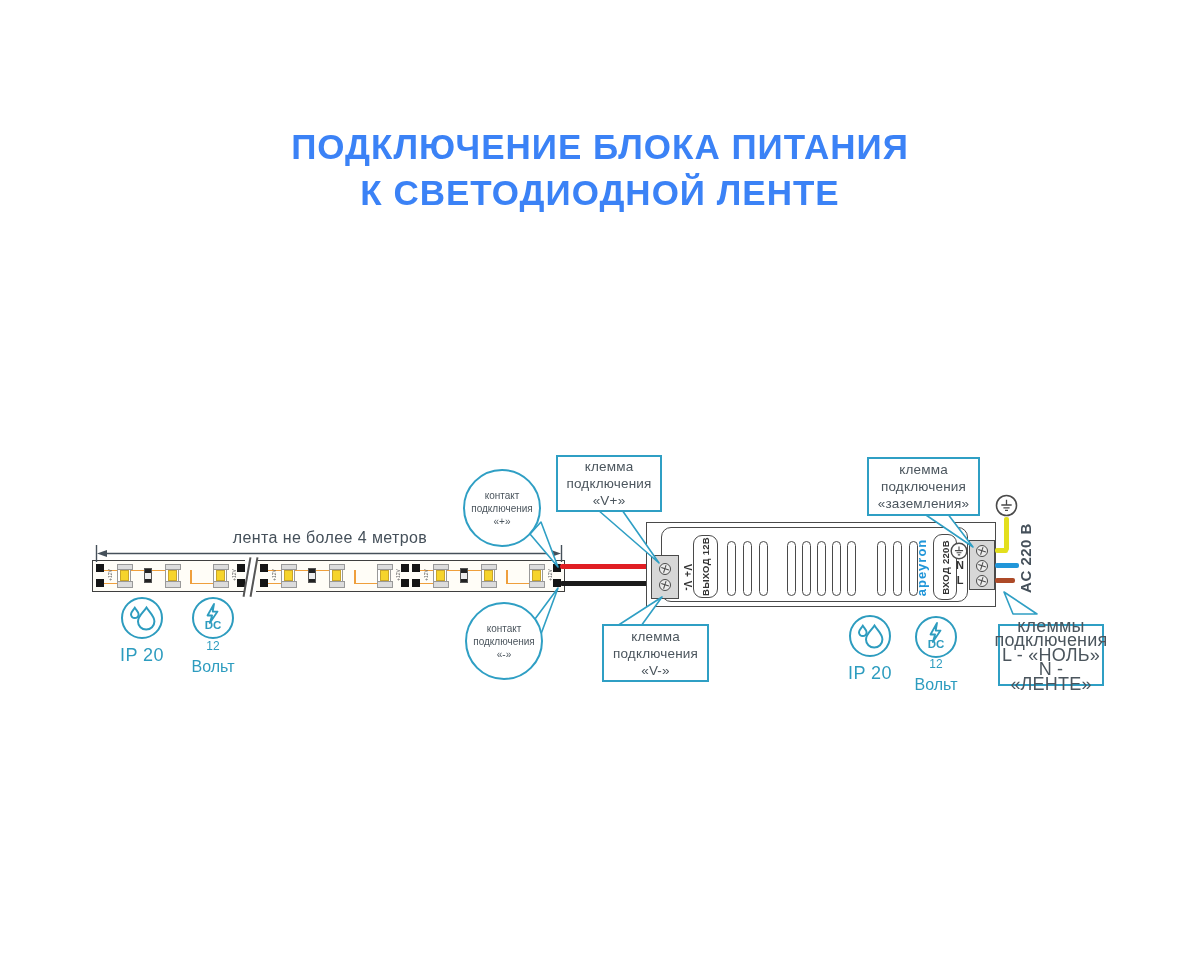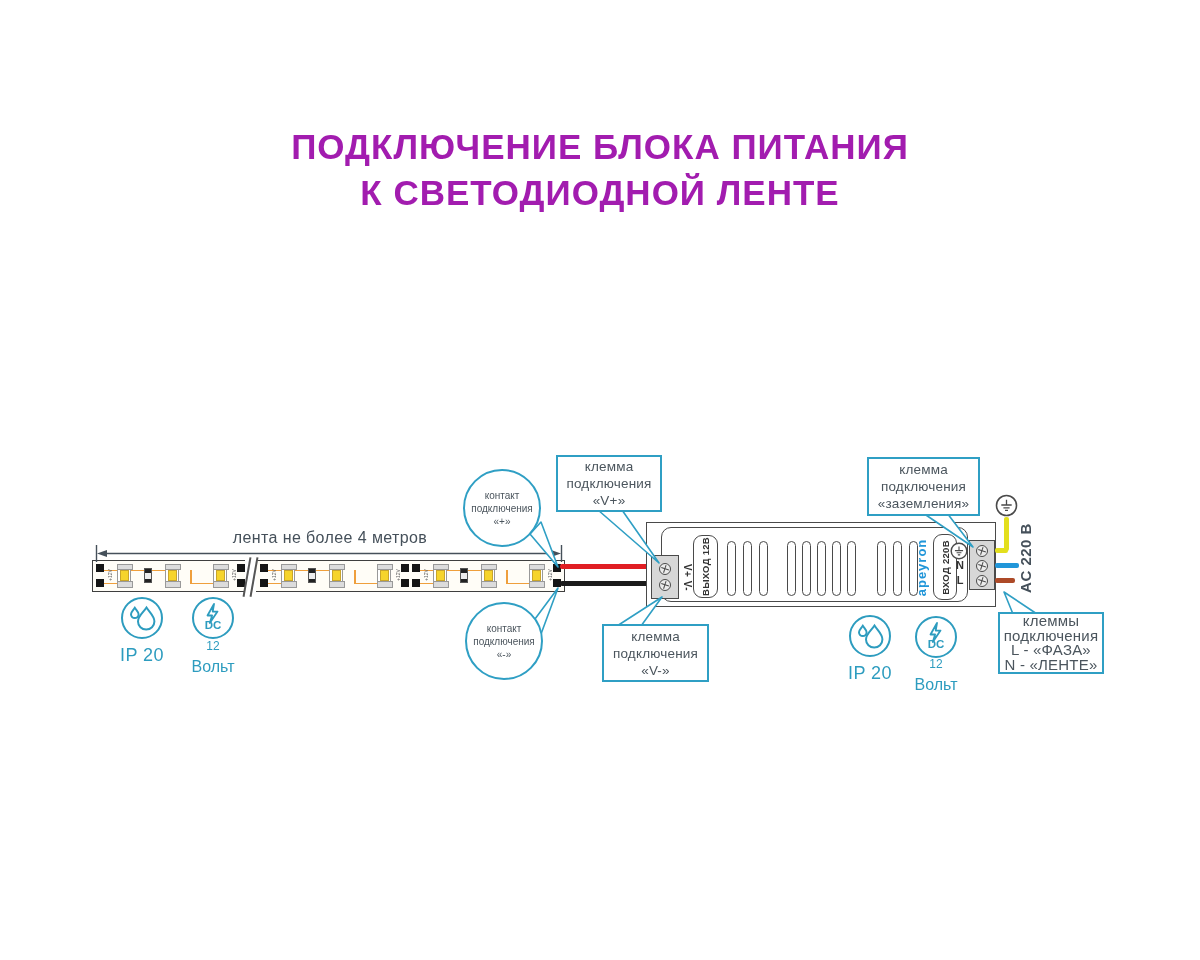--- a/index.html
+++ b/index.html
@@ -2,21 +2,21 @@
 <html><head>
 <meta charset="utf-8">
 <style>
   html,body{margin:0;padding:0;background:#fff;}
   #canvas{position:relative;width:1200px;height:960px;background:#fff;overflow:hidden;
           font-family:"Liberation Sans",sans-serif;}
   #canvas *{box-sizing:border-box;}
 
   
   .title{position:absolute;top:124px;left:0;width:100%;text-align:center;
-         color:#a21caf;font-size:35px;font-weight:bold;line-height:46px;letter-spacing:1px;}
+         color:#3b82f6;font-size:35px;font-weight:bold;line-height:46px;letter-spacing:1px;}
 
   
   .dim-label{position:absolute;left:180px;top:529px;width:300px;text-align:center;
              color:#45505a;font-size:16px;letter-spacing:.4px;}
 
   
   .strip{position:absolute;left:92px;top:560px;width:473px;height:32px;
          border:1.5px solid #3f3f3f;background:#fffdf7;}
   .seg{position:absolute;top:0;height:29px;width:152px;}
   .pad{position:absolute;width:8px;height:8px;background:#151515;}
@@ -57,21 +57,21 @@
   .brand{position:absolute;left:905px;top:550px;width:34px;height:34px;display:flex;align-items:center;justify-content:center;}
   .brand span{transform:rotate(-90deg);white-space:nowrap;font-size:13px;font-weight:600;color:#2196d9;letter-spacing:1px;}
   .nl{position:absolute;width:14px;text-align:center;font-size:11px;font-weight:bold;color:#333;}
   .ac{position:absolute;left:985px;top:548px;width:84px;height:20px;text-align:center;
       transform:rotate(-90deg);color:#45505a;font-size:15px;letter-spacing:.5px;font-weight:600;}
 
   
   .cbox{position:absolute;border:2px solid #2f9fc4;background:#fff;color:#4b555d;
         font-size:13.5px;line-height:17px;letter-spacing:.2px;text-align:center;
         display:flex;flex-direction:column;align-items:center;justify-content:center;z-index:6;}
-  .cbox.small{font-size:15px;line-height:14.5px;}
+  .cbox.small{font-size:18px;line-height:14.5px;margin-top:12px;}
   .ccirc{position:absolute;width:78px;height:78px;border:2px solid #2f9fc4;border-radius:50%;background:#fff;
          color:#4b555d;font-size:10px;line-height:13px;text-align:center;
          display:flex;flex-direction:column;align-items:center;justify-content:center;z-index:6;}
 
   
   .badge-label{position:absolute;color:#2d9cbf;text-align:center;}
   .ip{font-size:18px;width:64px;letter-spacing:.5px;}
   .v12{font-size:12px;width:50px;}
   .vu{font-size:16px;width:64px;}
 
@@ -263,21 +263,21 @@
     <div>«V-»</div>
   </div>
   <div class="cbox" style="left:867px;top:457px;width:113px;height:59px">
     <div>клемма</div>
     <div>подключения</div>
     <div>«заземления»</div>
   </div>
   <div class="cbox small" style="left:998px;top:612px;width:106px;height:62px">
     <div>клеммы</div>
     <div>подключения</div>
-    <div>L - «ФАЗА»</div>
+    <div>L - «НОЛЬ»</div>
     <div>N - «ЛЕНТЕ»</div>
   </div>
 
   <svg class="gsym" style="left:120px;top:596px" width="44" height="44" viewBox="0 0 44 44">
     <circle cx="22" cy="22" r="20" fill="none" stroke="#2d9cbf" stroke-width="2"></circle>
     <path d="M26.5 11.5 C23 17 18 20 18 25.4 a8.2 8.2 0 0 0 16.4 0 C34.4 20 30 17 26.5 11.5 Z" fill="none" stroke="#2d9cbf" stroke-width="2"></path>
     <path d="M14.8 11.8 C13.2 14.4 11 15.9 11 18.3 a3.8 3.8 0 0 0 7.6 0 C18.6 15.9 16.4 14.4 14.8 11.8 Z" fill="none" stroke="#2d9cbf" stroke-width="2"></path>
   </svg>
   <svg class="gsym" style="left:191px;top:596px" width="44" height="44" viewBox="0 0 44 44">
     <circle cx="22" cy="22" r="20" fill="none" stroke="#2d9cbf" stroke-width="2"></circle>

